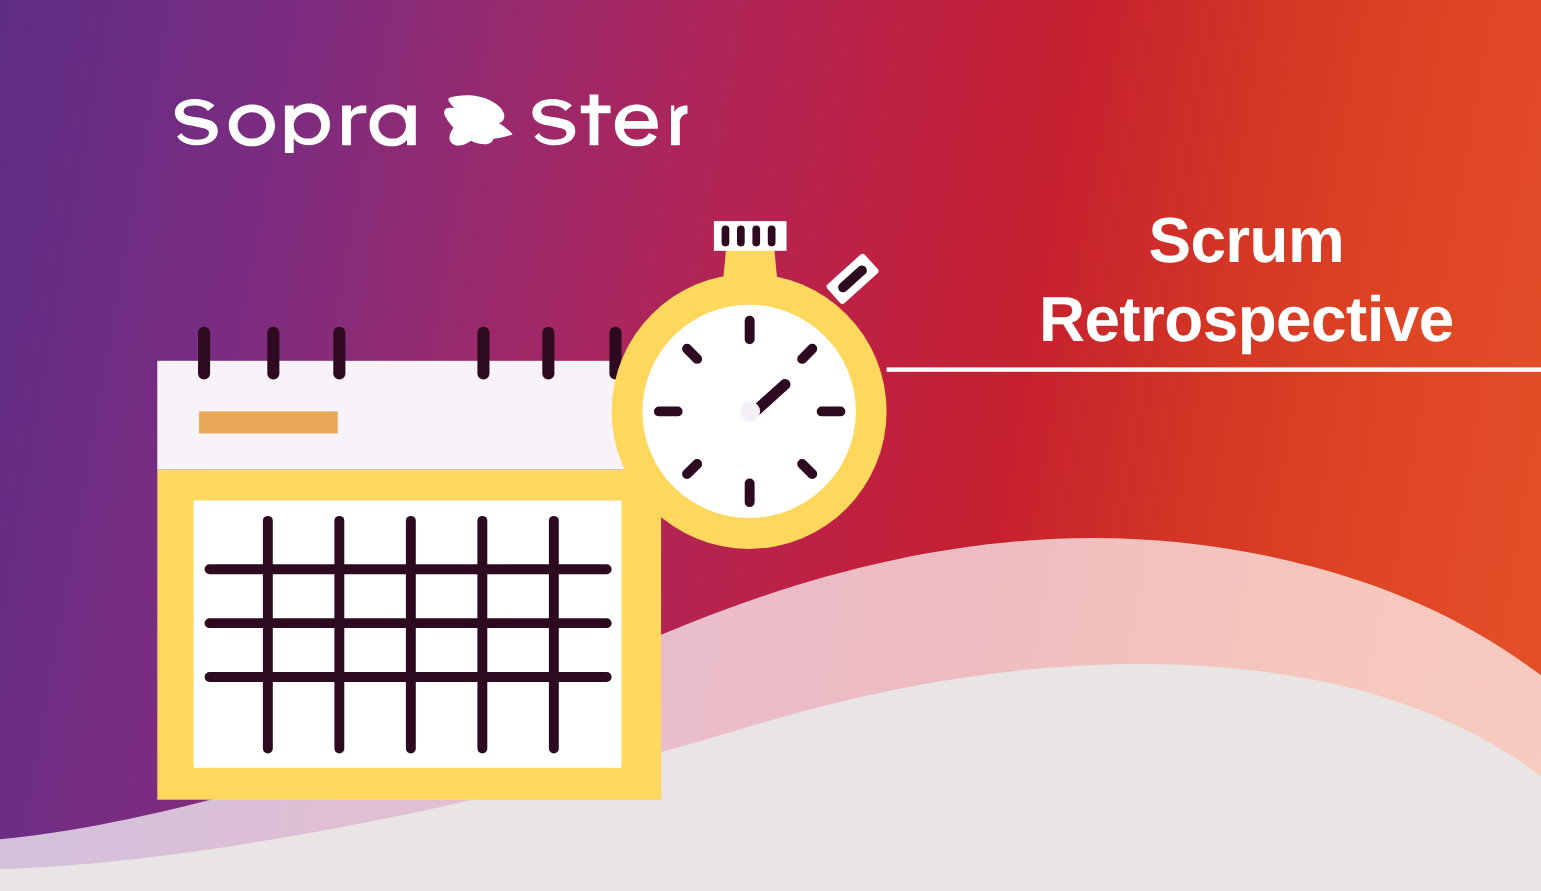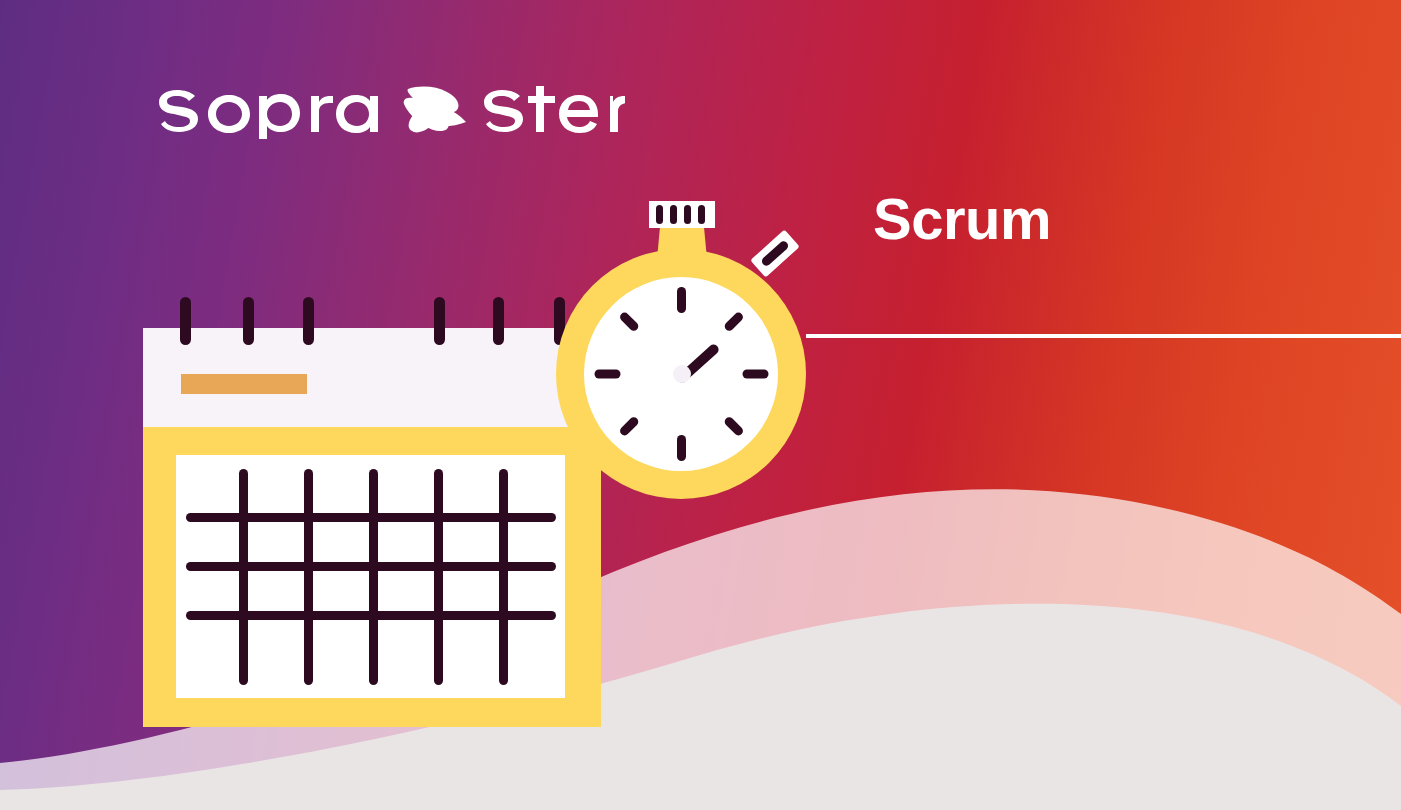--- a/index.html
+++ b/index.html
@@ -48,20 +48,21 @@
     width: 470px;
     height: 62px;
   }
 
   
   .heading {
     position: absolute;
     left: 873px;
     top: 183px;
     width: 520px;
+    text-align: center;
   }
   .heading-line {
     color: #ffffff;
     font-weight: bold;
     font-size: 58px;
     line-height: 72px;
     letter-spacing: -0.5px;
     white-space: nowrap;
   }
   .rule {
@@ -285,20 +286,21 @@
       <path d="M381 8v10h-8v7h8v29h8V25h11v-7h-11V8z"></path>
 
       <path d="M424 17c-12 0-20 8-20 19s8 19 21 19c8 0 14-3 17-9l-7-3c-2 4-6 6-11 6-6 0-11-4-12-10h31v-3c0-11-7-19-19-19zm0 6c6 0 10 3 11 9h-22c1-6 5-9 11-9z"></path>
 
       <path d="M455 18v36h8V33c0-5 4-8 10-8h-1v-7h-3c-5 0-9 2-11 6v-6z"></path>
     </g>
   </svg>
 
   <div class="heading">
     <div class="heading-line">Scrum</div>
+    <div class="heading-line">Retrospective</div>
   </div>
   <div class="rule"></div>
 
   <div class="calendar">
     <div class="cal-header"></div>
     <div class="cal-titlebar"></div>
     <div class="cal-body"></div>
     <div class="cal-grid-area">
       <div class="gridline-v" style="left:63px;  top:14px;  height:216px;"></div>
       <div class="gridline-v" style="left:128px; top:14px;  height:216px;"></div>

